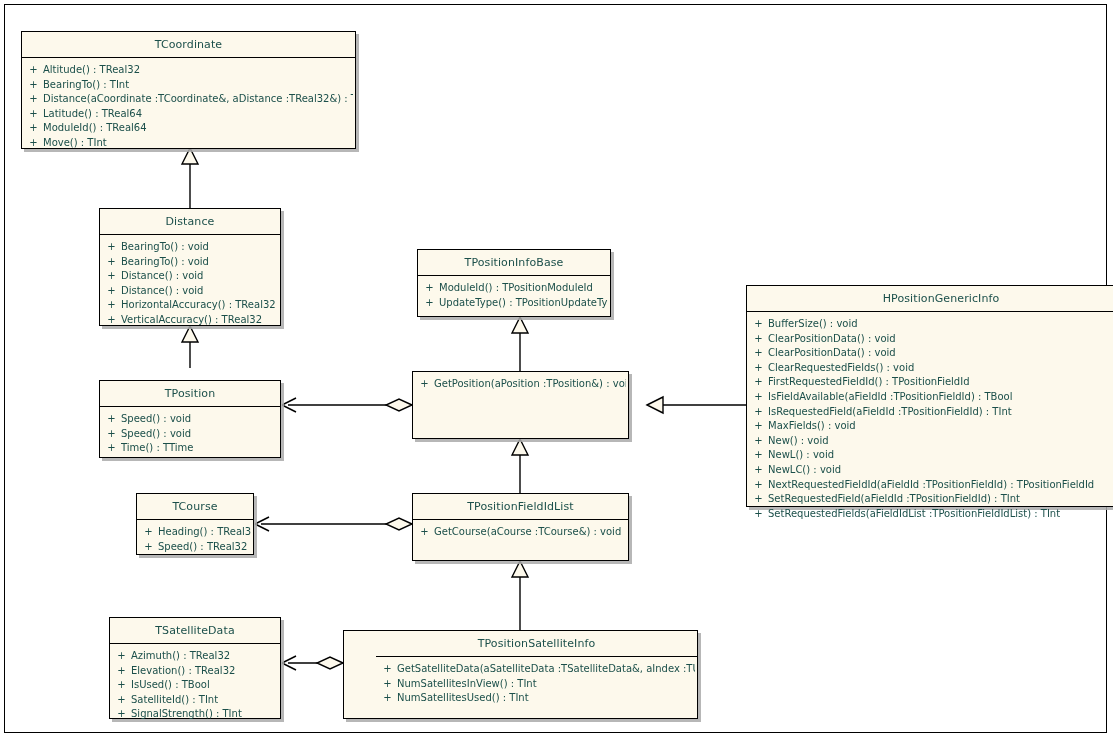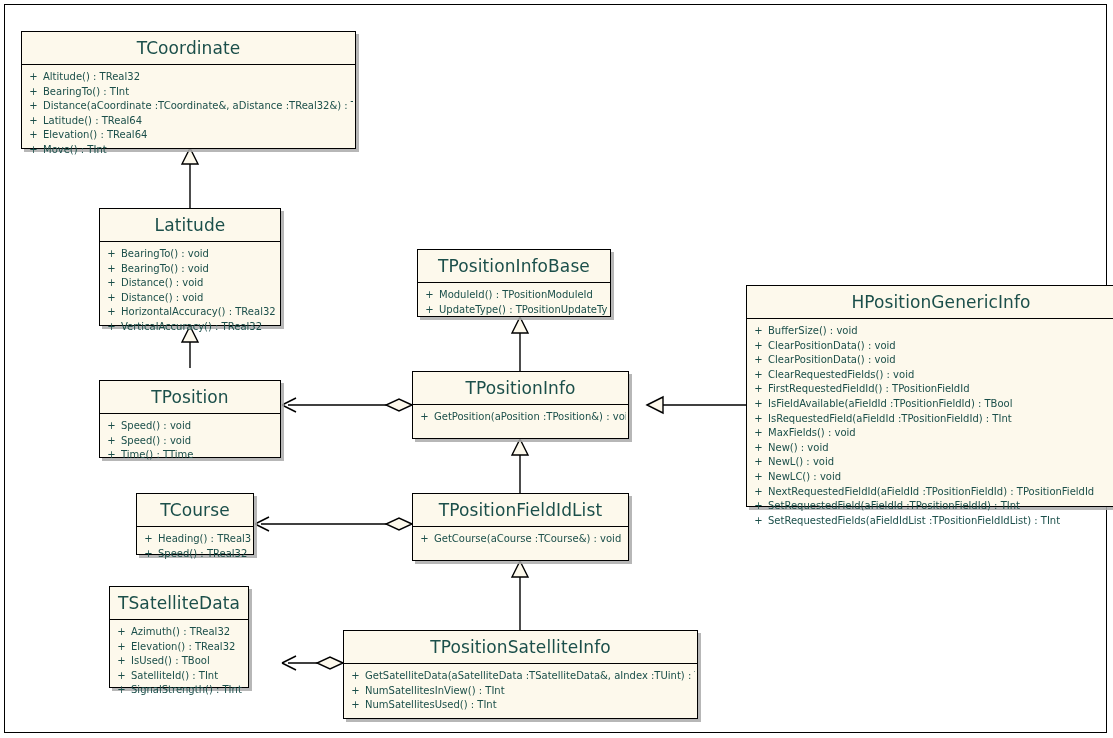--- a/index.html
+++ b/index.html
@@ -37,21 +37,21 @@
   }
   .uml-class {
     position: absolute;
     background: #fdf9ec;
     border: 1px solid #000000;
     box-sizing: border-box;
     box-shadow: 3px 3px 0 0 rgba(170,170,170,0.85);
   }
   .uml-title {
     text-align: center;
-    font-size: 17px;
+    font-size: 11px;
     color: #1b4f4a;
     padding: 6px 4px 6px 4px;
     border-bottom: 1px solid #000000;
     letter-spacing: 0.1px;
     white-space: nowrap;
     overflow: hidden;
   }
   .uml-members {
     padding: 5px 2px 5px 2px;
   }
@@ -165,30 +165,30 @@
           <div class="uml-member">
             <span class="vis">+</span>
             <span class="sig">Distance(aCoordinate :TCoordinate&amp;, aDistance :TReal32&amp;) : TInt</span>
           </div>
           <div class="uml-member">
             <span class="vis">+</span>
             <span class="sig">Latitude() : TReal64</span>
           </div>
           <div class="uml-member">
             <span class="vis">+</span>
-            <span class="sig">Elevation() : TReal64</span>
+            <span class="sig">ModuleId() : TReal64</span>
           </div>
           <div class="uml-member">
             <span class="vis">+</span>
             <span class="sig">Move() : TInt</span>
           </div>
         </div>
       </div>
       <div class="uml-class" style="left: 99px; top: 208px; width: 182px; height: 118px;">
-        <div class="uml-title">Latitude</div>
+        <div class="uml-title">Distance</div>
         <div class="uml-members">
           <div class="uml-member">
             <span class="vis">+</span>
             <span class="sig">BearingTo() : void</span>
           </div>
           <div class="uml-member">
             <span class="vis">+</span>
             <span class="sig">BearingTo() : void</span>
           </div>
           <div class="uml-member">
@@ -232,21 +232,21 @@
           <div class="uml-member">
             <span class="vis">+</span>
             <span class="sig">Heading() : TReal32</span>
           </div>
           <div class="uml-member">
             <span class="vis">+</span>
             <span class="sig">Speed() : TReal32</span>
           </div>
         </div>
       </div>
-      <div class="uml-class" style="left: 109px; top: 586px; width: 140px; height: 102px;">
+      <div class="uml-class" style="left: 109px; top: 617px; width: 172px; height: 102px;">
         <div class="uml-title">TSatelliteData</div>
         <div class="uml-members">
           <div class="uml-member">
             <span class="vis">+</span>
             <span class="sig">Azimuth() : TReal32</span>
           </div>
           <div class="uml-member">
             <span class="vis">+</span>
             <span class="sig">Elevation() : TReal32</span>
           </div>
@@ -271,38 +271,37 @@
             <span class="vis">+</span>
             <span class="sig">ModuleId() : TPositionModuleId</span>
           </div>
           <div class="uml-member">
             <span class="vis">+</span>
             <span class="sig">UpdateType() : TPositionUpdateType</span>
           </div>
         </div>
       </div>
       <div class="uml-class" style="left: 412px; top: 371px; width: 217px; height: 68px;">
-        <div class="uml-title">TPositionInfo</div>
         <div class="uml-members">
           <div class="uml-member">
             <span class="vis">+</span>
             <span class="sig">GetPosition(aPosition :TPosition&amp;) : void</span>
           </div>
         </div>
       </div>
       <div class="uml-class" style="left: 412px; top: 493px; width: 217px; height: 68px;">
         <div class="uml-title">TPositionFieldIdList</div>
         <div class="uml-members">
           <div class="uml-member">
             <span class="vis">+</span>
             <span class="sig">GetCourse(aCourse :TCourse&amp;) : void</span>
           </div>
         </div>
       </div>
-      <div class="uml-class" style="left: 343px; top: 630px; width: 355px; height: 89px;">
+      <div class="uml-class" style="left: 343px; top: 630px; width: 355px; height: 89px; padding-left: 32px;">
         <div class="uml-title">TPositionSatelliteInfo</div>
         <div class="uml-members">
           <div class="uml-member">
             <span class="vis">+</span>
             <span class="sig">GetSatelliteData(aSatelliteData :TSatelliteData&amp;, aIndex :TUint) : TInt</span>
           </div>
           <div class="uml-member">
             <span class="vis">+</span>
             <span class="sig">NumSatellitesInView() : TInt</span>
           </div>

